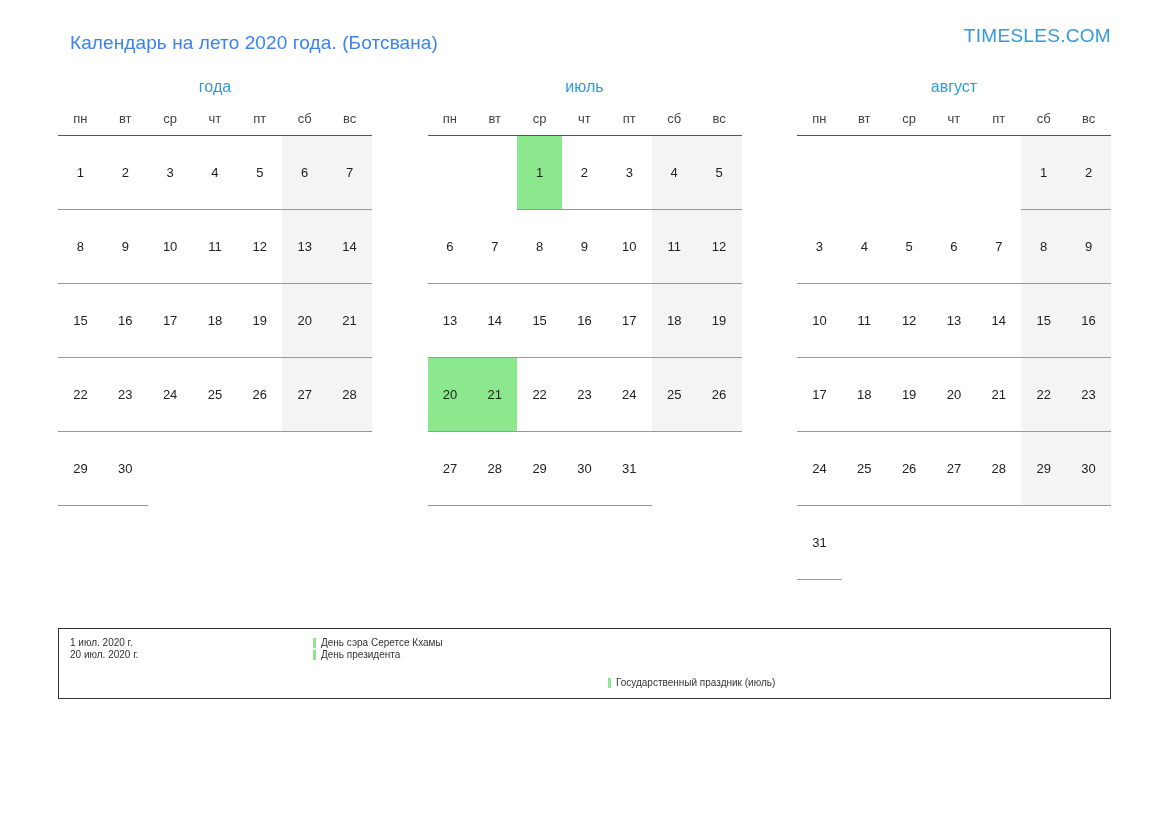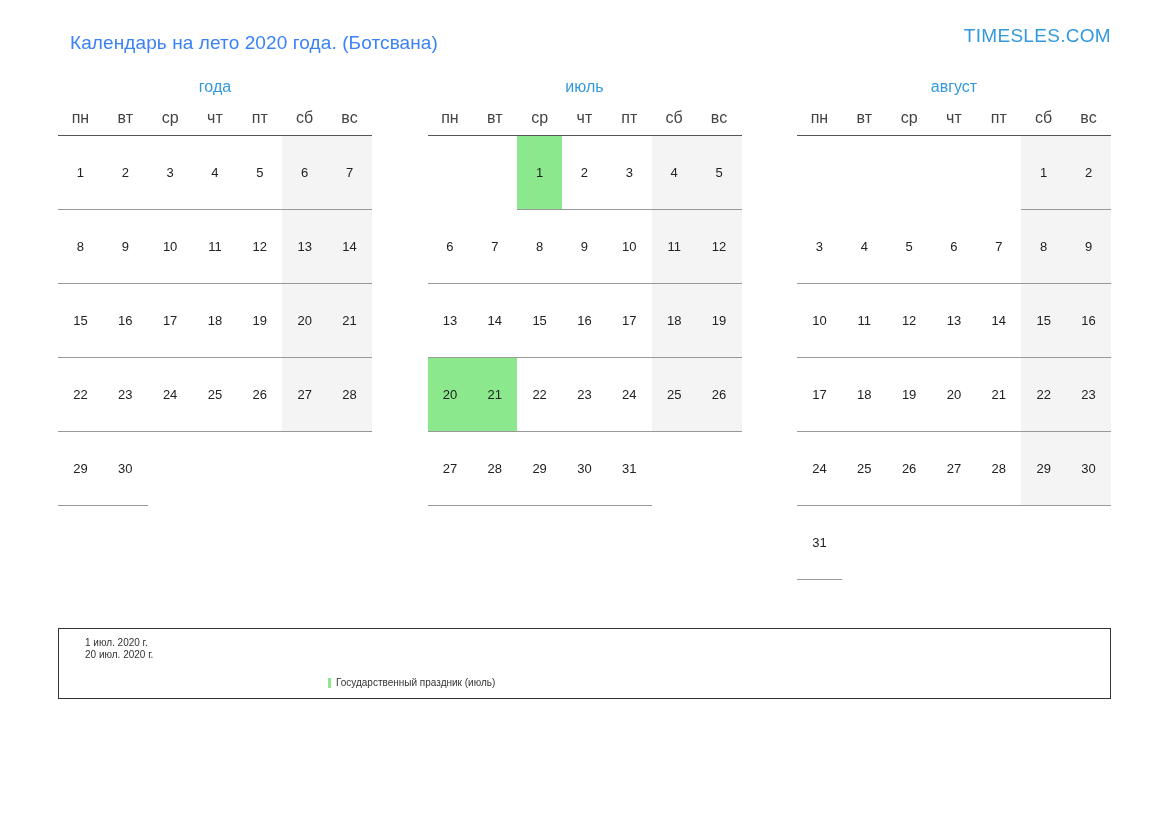--- a/index.html
+++ b/index.html
@@ -63,21 +63,21 @@
     color: #3399dd;
     font-size: 16px;
     margin-bottom: 12px;
   }
   table.cal {
     border-collapse: collapse;
     width: 314px;
     table-layout: fixed;
   }
   table.cal th {
-    font-size: 16px;
+    font-size: 13px;
     font-weight: normal;
     color: #444444;
     text-align: center;
     padding-bottom: 8px;
     border-bottom: 1px solid #555555;
     height: 18px;
   }
   table.cal td {
     height: 73px;
     text-align: center;
@@ -100,21 +100,21 @@
     display: block;
   }
   
   .legend {
     position: absolute;
     left: 58px;
     top: 628px;
     width: 1053px;
     border: 1px solid #333333;
     box-sizing: border-box;
-    padding: 8px 10px 9px 26px;
+    padding: 8px 10px 9px 11px;
     display: flex;
   }
   .legend-col {
     display: flex;
     flex-direction: column;
     justify-content: flex-start;
   }
   .legend-col.dates1 { width: 243px; }
   .legend-col.names1 { width: 295px; }
   .legend-col.dates2 { width: 190px; }
@@ -573,20 +573,30 @@
       </table>
     </div>
 
   </div>
 
   <div class="legend">
     <div class="legend-col dates1">
       <div class="legend-line">1 июл. 2020 г.</div>
       <div class="legend-line">20 июл. 2020 г.</div>
     </div>
+    <div class="legend-col names1">
+      <div class="legend-line">
+        <span class="swatch"></span>
+        <span>День сэра Серетсе Кхамы</span>
+      </div>
+      <div class="legend-line">
+        <span class="swatch"></span>
+        <span>День президента</span>
+      </div>
+    </div>
     <div class="legend-col names2">
       <div class="legend-line">
         <span class="swatch"></span>
         <span>Государственный праздник (июль)</span>
       </div>
     </div>
   </div>
 
 </div>
 

